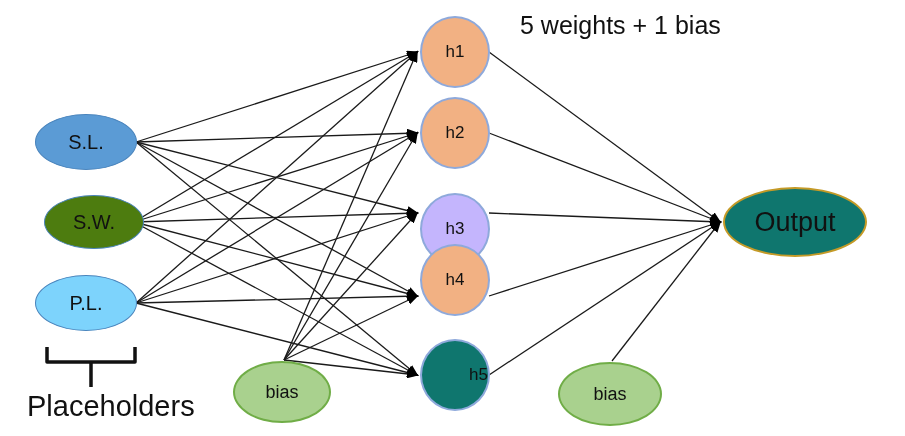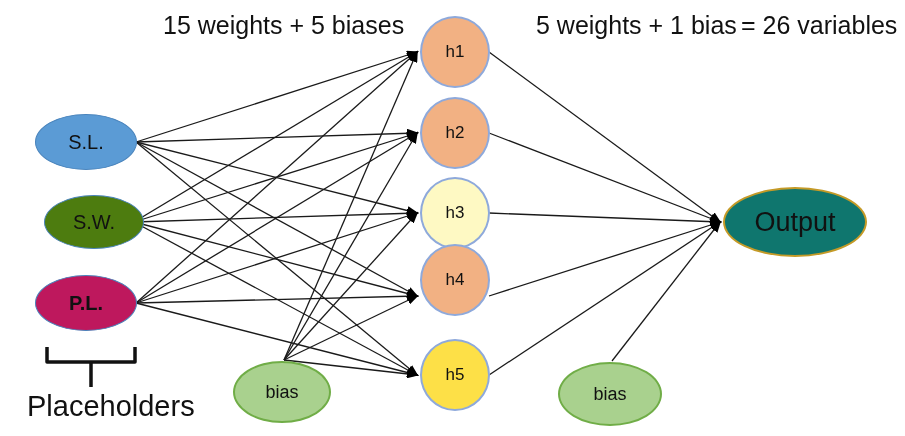--- a/index.html
+++ b/index.html
@@ -34,21 +34,21 @@
   .node-output { font-size: 27px; border-width: 2px;   border-style: solid; }
   .title {
     position: absolute;
     top: 10px;
     font-size: 25px;
     line-height: 30px;
     z-index: 3;
     white-space: nowrap;
   }
   #title-left  { left: 163px; }
-  #title-right { left: 536px; text-align: right; }
+  #title-right { left: 520px; text-align: right; }
   #title-total { left: 741px; }
   #placeholders-label {
     position: absolute;
     left: 27px;
     top: 390px;
     font-size: 29px;
     z-index: 3;
     white-space: nowrap;
   }
 </style>
@@ -90,49 +90,47 @@
         <line x1="489" y1="296" x2="720" y2="222" stroke="#1a1a1a" stroke-width="1.3" marker-end="url(#arrow)"></line>
         <line x1="489" y1="375" x2="720" y2="222" stroke="#1a1a1a" stroke-width="1.3" marker-end="url(#arrow)"></line>
         <line x1="612" y1="361" x2="720" y2="222" stroke="#1a1a1a" stroke-width="1.3" marker-end="url(#arrow)"></line>
       </g>
     <g>
       <polyline id="brace-bar" points="47,347 47,362 135,362 135,347" fill="none" stroke-width="3.5" stroke-linejoin="round" stroke="#111111"></polyline>
       <line id="brace-stem" x1="91" y1="362" x2="91" y2="387" stroke-width="3.5" stroke="#111111"></line>
     </g>
   </svg>
 
-  <div class="title" id="title-left">15 weights + 5 biases</div>
   <div class="title" id="title-right">5 weights + 1 bias</div>
-  <div class="title" id="title-total">= 26 variables</div>
 
   <div id="placeholders-label">Placeholders</div>
 
   <div id="nodes-layer">
       <div class="node node-input" style="left: 35px; top: 114px; width: 102px; height: 56px; background: rgb(91, 155, 213); border-color: rgb(74, 132, 188);">
         <span>S.L.</span>
       </div>
       <div class="node node-input" style="left: 44px; top: 195px; width: 100px; height: 54px; background: #4d7c0f; border-color: rgb(74, 132, 188);">
         <span>S.W.</span>
       </div>
-      <div class="node node-input" style="left: 35px; top: 275px; width: 102px; height: 56px; background: #be185d; border-color: rgb(74, 132, 188); font-weight: bold;">
+      <div class="node node-input" style="left: 35px; top: 275px; width: 102px; height: 56px; background: #7dd3fc; border-color: rgb(74, 132, 188);">
         <span>P.L.</span>
       </div>
       <div class="node node-hidden" style="left: 420px; top: 16px; width: 70px; height: 72px; background: rgb(242, 177, 131); border-color: rgb(142, 169, 219);">
         <span>h1</span>
       </div>
       <div class="node node-hidden" style="left: 420px; top: 97px; width: 70px; height: 72px; background: rgb(242, 177, 131); border-color: rgb(142, 169, 219);">
         <span>h2</span>
       </div>
-      <div class="node node-hidden" style="left: 420px; top: 177px; width: 70px; height: 72px; background: #fef9c3; border-color: rgb(142, 169, 219);">
+      <div class="node node-hidden" style="left: 420px; top: 193px; width: 70px; height: 72px; background: #c4b5fd; border-color: rgb(142, 169, 219);">
         <span>h3</span>
       </div>
       <div class="node node-hidden" style="left: 420px; top: 244px; width: 70px; height: 72px; background: rgb(242, 177, 131); border-color: rgb(142, 169, 219);">
         <span>h4</span>
       </div>
-      <div class="node node-hidden" style="left: 420px; top: 339px; width: 70px; height: 72px; background: #fde047; border-color: rgb(142, 169, 219);">
+      <div class="node node-hidden" style="left: 420px; top: 339px; width: 70px; height: 72px; background: #0f766e; border-color: rgb(142, 169, 219); justify-content: flex-end;">
         <span>h5</span>
       </div>
       <div class="node node-bias" style="left: 233px; top: 361px; width: 98px; height: 62px; background: rgb(169, 209, 142); border-color: rgb(112, 173, 71);">
         <span>bias</span>
       </div>
       <div class="node node-bias" style="left: 558px; top: 362px; width: 104px; height: 64px; background: rgb(169, 209, 142); border-color: rgb(112, 173, 71);">
         <span>bias</span>
       </div>
       <div class="node node-output" style="left: 723px; top: 187px; width: 144px; height: 70px; background: #0f766e; border-color: rgb(196, 154, 39);">
         <span>Output</span>

